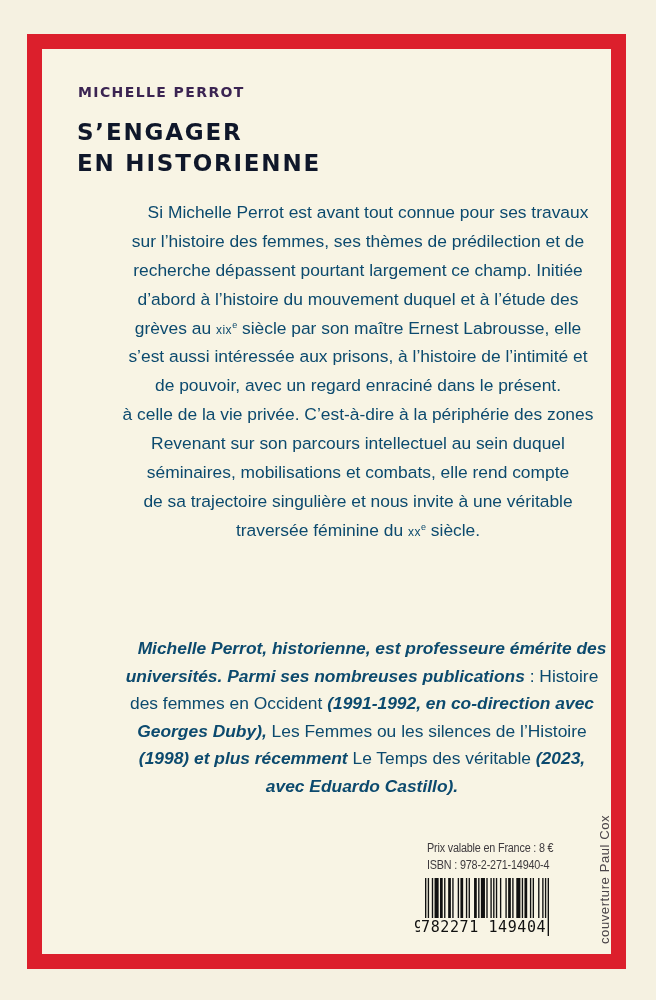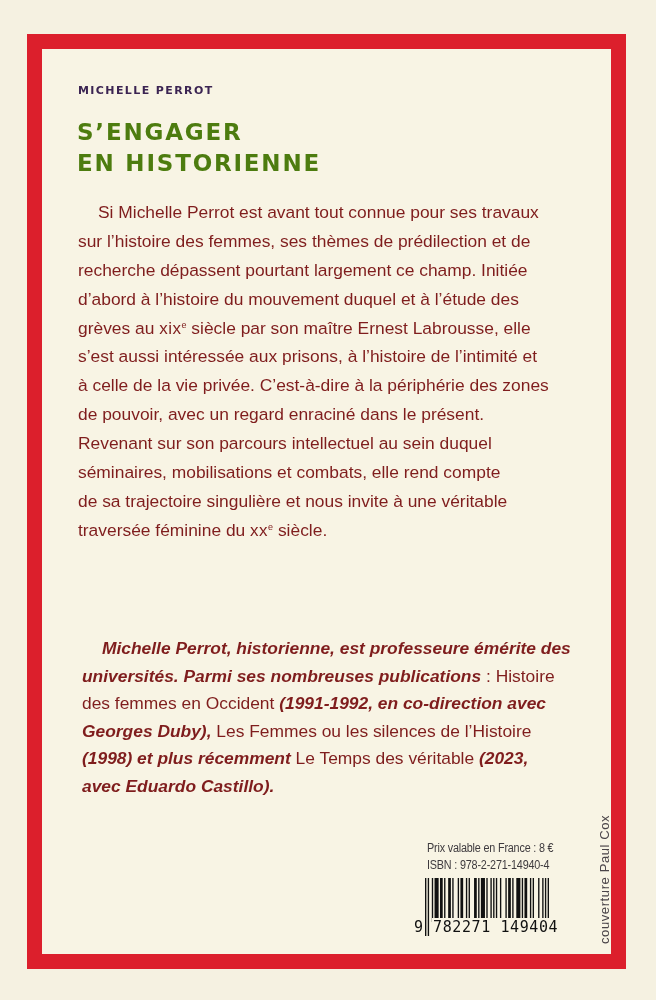--- a/index.html
+++ b/index.html
@@ -13,43 +13,43 @@
     position: absolute;
     left: 27px; top: 34px;
     width: 599px; height: 935px;
     box-sizing: border-box;
     border: 15px solid #dc1f2c;
     background: #f8f4e4;
   }
   .author {
     position: absolute; left: 78px; top: 84px;
     font-family: "DejaVu Sans", sans-serif;
-    font-weight: bold; font-size: 11px; letter-spacing: 1.4px;
+    font-weight: bold; font-size: 14px; letter-spacing: 1.4px;
     color: #3b2452; white-space: nowrap;
   }
   .title {
     position: absolute; left: 77px; top: 117px;
     font-family: "DejaVu Sans", sans-serif;
     font-weight: bold; font-size: 23px; line-height: 31px;
-    letter-spacing: 1.8px; color: #4d7c0f;
+    letter-spacing: 1.8px; color: #0f172a;
   }
   .title div { white-space: nowrap; }
   .para {
     position: absolute; left: 78px; width: 560px;
     font-family: "Liberation Sans", sans-serif;
-    font-size: 17.4px; color: #7f1d1d;
+    font-size: 17.4px; color: #0c4a6e; text-align: center;
   }
   .para .line { white-space: nowrap; height: 28.9px; line-height: 28.9px; }
   .para .indent { padding-left: 20px; }
   .desc { top: 198px; }
   .bio { top: 635px; left: 82px; }
   .bio .line { height: 27.6px; line-height: 27.6px; }
   .bio .indent { padding-left: 20px; }
   .it { font-style: italic; font-weight: bold; }
-  .sc { font-size: 17px; letter-spacing: 0.5px; }
+  .sc { font-size: 12px; letter-spacing: 0.5px; }
   sup { font-size: 9px; vertical-align: 6px; line-height: 0; }
   .price, .isbn {
     position: absolute; left: 427px;
     font-family: "Liberation Sans", sans-serif;
     font-size: 12px; color: #3e3a3e; white-space: nowrap;
     transform: scaleX(0.9); transform-origin: left center;
     letter-spacing: -0.2px;
   }
   .price { top: 841px; }
   .isbn { top: 858px; }
@@ -58,21 +58,21 @@
     width: 124px; height: 58px;
   }
   .barcode-digits {
     position: absolute; left: 414px; top: 918px;
     font-family: "DejaVu Sans Mono", monospace;
     font-size: 15px; color: #111; white-space: nowrap;
     background: transparent;
   }
   .barcode-digits .d1 { position: absolute; left: 0; top: 0; }
   .barcode-digits .rest {
-    position: absolute; left: 18px; top: 0;
+    position: absolute; left: 6px; top: 0;
     background: #f8f4e4; padding: 0 1px; letter-spacing: 0.6px;
   }
   .credit {
     position: absolute; left: 597px; top: 944px;
     transform: rotate(-90deg); transform-origin: left top;
     font-family: "Liberation Sans", sans-serif;
     font-size: 13px; letter-spacing: 0.6px; color: #4a4448; white-space: nowrap;
   }
 </style>
 </head>
@@ -87,22 +87,22 @@
   <div>EN HISTORIENNE</div>
 </div>
 
 <div class="para desc" id="desc">
     <div class="line indent">Si Michelle Perrot est avant tout connue pour ses travaux</div>
     <div class="line">sur l’histoire des femmes, ses thèmes de prédilection et de</div>
     <div class="line">recherche dépassent pourtant largement ce champ. Initiée</div>
     <div class="line">d’abord à l’histoire du mouvement duquel et à l’étude des</div>
     <div class="line">grèves au <span class="sc">xix</span><sup>e</sup> siècle par son maître Ernest Labrousse, elle</div>
     <div class="line">s’est aussi intéressée aux prisons, à l’histoire de l’intimité et</div>
+    <div class="line">de pouvoir, avec un regard enraciné dans le présent.</div>
     <div class="line">à celle de la vie privée. C’est-à-dire à la périphérie des zones</div>
-    <div class="line">de pouvoir, avec un regard enraciné dans le présent.</div>
     <div class="line">Revenant sur son parcours intellectuel au sein duquel</div>
     <div class="line">séminaires, mobilisations et combats, elle rend compte</div>
     <div class="line">de sa trajectoire singulière et nous invite à une véritable</div>
     <div class="line">traversée féminine du <span class="sc">xx</span><sup>e</sup> siècle.</div>
   </div>
 
 <div class="para bio" id="bio">
     <div class="line indent"><span class="it">Michelle Perrot, historienne, est professeure émérite des</span></div>
     <div class="line"><span class="it">universités. Parmi ses nombreuses publications</span><span> : Histoire</span></div>
     <div class="line"><span>des femmes en Occident </span><span class="it">(1991-1992, en co-direction avec</span></div>

